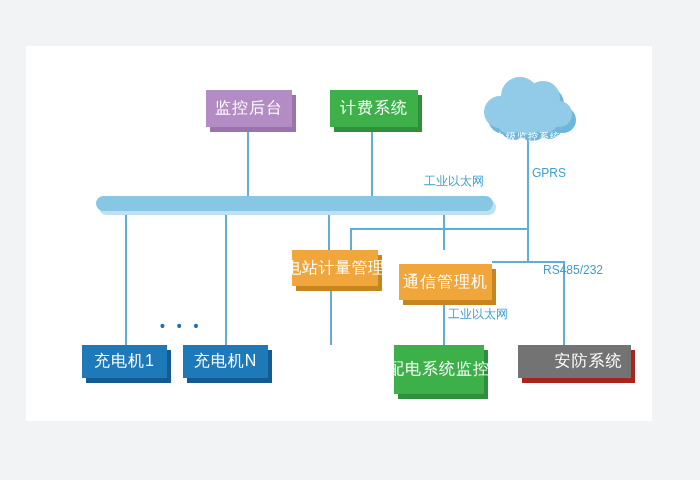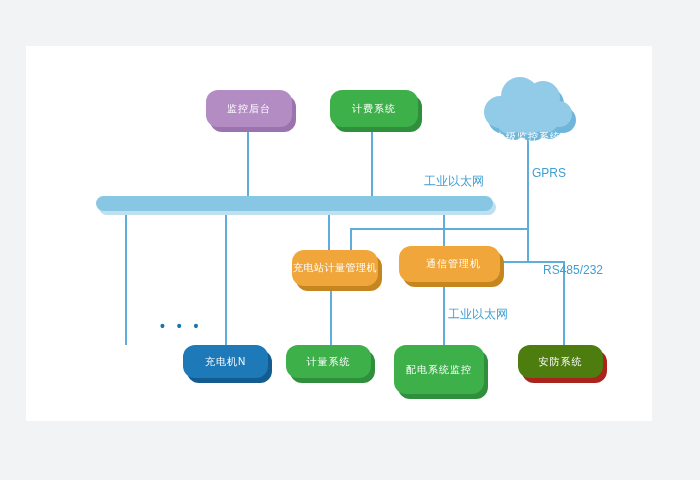--- a/index.html
+++ b/index.html
@@ -7,29 +7,29 @@
     width:700px;height:480px;
     background:#f2f3f5;
     font-family:"Liberation Sans","DejaVu Sans",sans-serif;
     position:relative;overflow:hidden;
   }
   .canvas{
     position:absolute;left:26px;top:46px;width:626px;height:375px;
     background:#ffffff;
   }
   .node{
-    position:absolute;border-radius:12px;color:#fff;
+    position:absolute;border-radius:0;color:#fff;
     display:flex;align-items:center;justify-content:center;
-    font-size:10px;letter-spacing:1px;white-space:nowrap;
+    font-size:16px;letter-spacing:1px;white-space:nowrap;
   }
   .purple{background:#b48cc4;box-shadow:4px 5px 0 #9b74af;}
   .green {background:#3db04a;box-shadow:4px 5px 0 #2f8f3c;}
   .orange{background:#f0a63a;box-shadow:4px 5px 0 #c5861f;}
   .blue  {background:#1e79b8;box-shadow:4px 5px 0 #145c90;}
-  .red   {background:#4d7c0f;box-shadow:4px 5px 0 #aa241d;}
+  .red   {background:#737373;box-shadow:4px 5px 0 #aa241d;padding-left:28px;}
   .bus{
     position:absolute;background:#87c7e4;border-radius:8px;
     box-shadow:3px 4px 0 #bfe0f1;
   }
   .vline{position:absolute;width:2px;background:#5fadda;}
   .hline{position:absolute;height:2px;background:#5fadda;}
   .small-label{position:absolute;color:#3f9ed2;font-size:12px;white-space:nowrap;}
   .cloud-wrap{position:absolute;left:452px;top:24px;width:100px;height:74px;}
   .cloud-label{
     position:absolute;left:0;top:36px;width:100%;text-align:center;
@@ -95,29 +95,29 @@
           <circle cx="50" cy="48" r="17"></circle>
         <circle cx="67" cy="49" r="14"></circle>
       </g>
     </svg>
     <div class="cloud-label">上级监控系统</div>
   </div>
 
   <div class="node orange" style="left:266px;top:204px;width:86px;height:36px;letter-spacing:0.5px;">
     <span>充电站计量管理机</span>
   </div>
-  <div class="node orange" style="left:373px;top:200px;width:93px;height:36px;padding-left:8px;">
+  <div class="node orange" style="left:373px;top:218px;width:93px;height:36px;">
     <span>通信管理机</span>
   </div>
 
+  <div class="node blue" style="left:56px;top:299px;width:85px;height:33px;">
+    <span>充电机1</span>
+  </div>
   <div class="node blue" style="left:157px;top:299px;width:85px;height:33px;align-items:center;">
     <span>充电机N</span>
-  </div>
-  <div class="node green" style="left:260px;top:299px;width:85px;height:33px;">
-    <span>计量系统</span>
   </div>
   <div class="node green" style="left:368px;top:299px;width:90px;height:49px;">
     <span>配电系统监控</span>
   </div>
   <div class="node red" style="left:492px;top:299px;width:85px;height:33px;">
     <span>安防系统</span>
   </div>
 
 </div>
 

